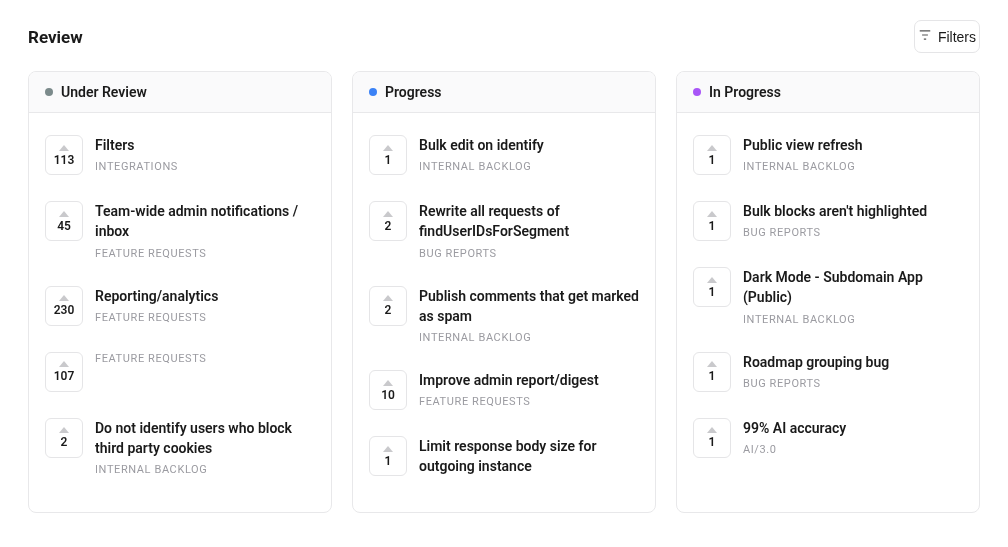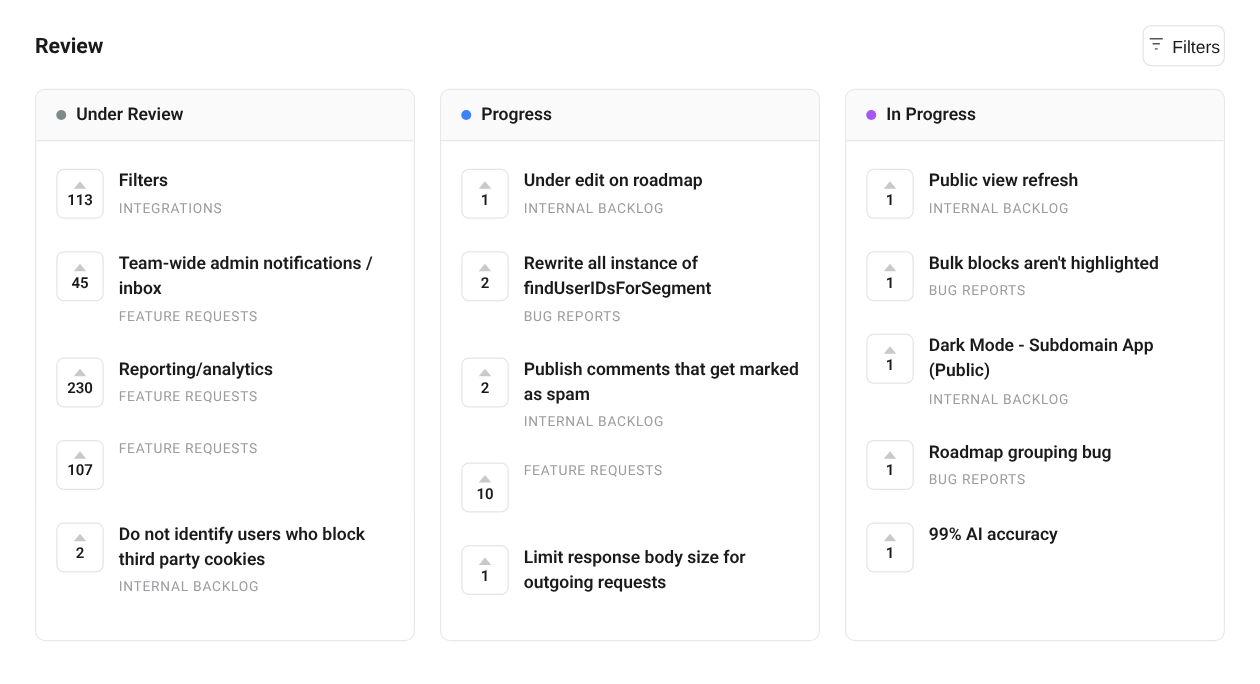--- a/index.html
+++ b/index.html
@@ -218,32 +218,32 @@
       <span class="column-title">Progress</span>
     </div>
     <div class="column-body">
 
       <div class="card">
         <div class="vote-box">
           <div class="vote-arrow"></div>
           <div class="vote-count">1</div>
         </div>
         <div class="card-content">
-          <div class="card-title">Under edit on roadmap</div>
+          <div class="card-title">Bulk edit on identify</div>
           <div class="card-category">INTERNAL BACKLOG</div>
         </div>
       </div>
 
       <div class="card">
         <div class="vote-box">
           <div class="vote-arrow"></div>
           <div class="vote-count">2</div>
         </div>
         <div class="card-content">
-          <div class="card-title">Rewrite all instance of findUserIDsForSegment</div>
+          <div class="card-title">Rewrite all requests of findUserIDsForSegment</div>
           <div class="card-category">BUG REPORTS</div>
         </div>
       </div>
 
       <div class="card">
         <div class="vote-box">
           <div class="vote-arrow"></div>
           <div class="vote-count">2</div>
         </div>
         <div class="card-content">
@@ -251,31 +251,32 @@
           <div class="card-category">INTERNAL BACKLOG</div>
         </div>
       </div>
 
       <div class="card">
         <div class="vote-box">
           <div class="vote-arrow"></div>
           <div class="vote-count">10</div>
         </div>
         <div class="card-content">
+          <div class="card-title">Improve admin report/digest</div>
           <div class="card-category">FEATURE REQUESTS</div>
         </div>
       </div>
 
       <div class="card">
         <div class="vote-box">
           <div class="vote-arrow"></div>
           <div class="vote-count">1</div>
         </div>
         <div class="card-content">
-          <div class="card-title">Limit response body size for outgoing requests</div>
+          <div class="card-title">Limit response body size for outgoing instance</div>
           <div class="card-category"></div>
         </div>
       </div>
 
     </div>
   </div>
 
   <div class="column">
     <div class="column-header">
       <span class="status-dot" style="background:#a855f7"></span>
@@ -327,19 +328,20 @@
         </div>
       </div>
 
       <div class="card">
         <div class="vote-box">
           <div class="vote-arrow"></div>
           <div class="vote-count">1</div>
         </div>
         <div class="card-content">
           <div class="card-title">99% AI accuracy</div>
+          <div class="card-category">AI/3.0</div>
         </div>
       </div>
 
     </div>
   </div>
 
 </div>
 
 </body></html>

